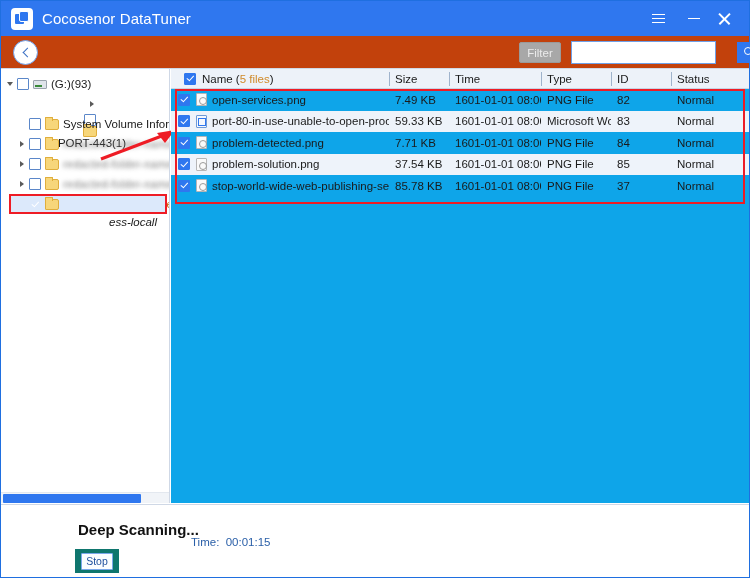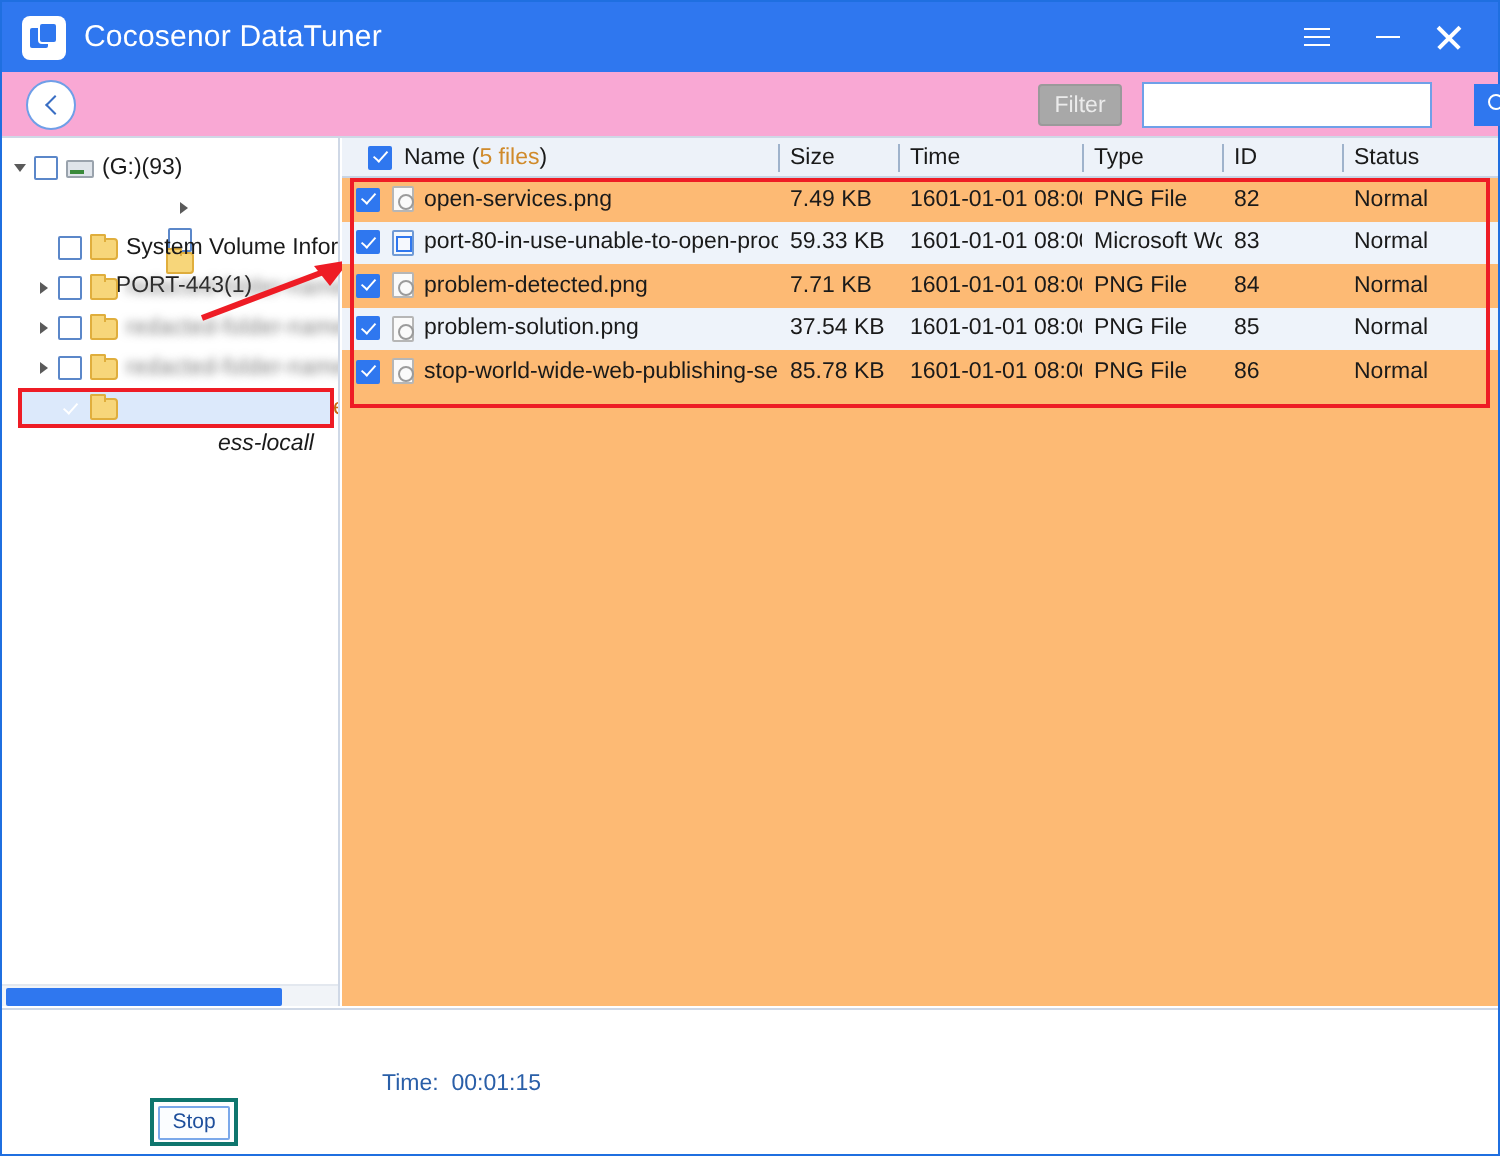--- a/index.html
+++ b/index.html
@@ -63,21 +63,21 @@
     position: absolute; left: 0; top: 6px;
     width: 15px; height: 1.5px; background: #ffffff;
   }
   .xsign i:first-child { transform: rotate(45deg); }
   .xsign i:last-child  { transform: rotate(-45deg); }
 
   
   .toolbar {
     position: absolute; left: 0; top: 35px;
     width: 748px; height: 33px;
-    background: #f9a8d4;
+    background: #c2410c;
     border-bottom: 1px solid #cfd8e6;
   }
   .back-btn {
     position: absolute; left: 12px; top: 4px;
     width: 25px; height: 25px; border-radius: 50%;
     border: 1.4px solid #6f9fe8;
     display: flex; align-items: center; justify-content: center;
     cursor: pointer; background: #ffffff;
   }
   .back-btn .chev {
@@ -201,21 +201,21 @@
     border-top: 1px solid #e3e8ef;
   }
   .hscroll .thumb {
     position: absolute; left: 2px; top: 1px;
     width: 138px; height: 9px; background: #2f77ef; border-radius: 1px;
   }
 
   
   .filelist {
     position: absolute; left: 170px; top: 68px;
-    width: 578px; height: 434px; background: #fdba74;
+    width: 578px; height: 434px; background: #0ea5e9;
   }
   .lheader {
     display: flex; align-items: center; height: 20px;
     background: #edf2f9; border-bottom: 1px solid #c8d4e4;
     font-size: 11.5px; color: #1a1a1a; position: relative;
   }
   .lheader .hcell {
     height: 20px; display: flex; align-items: center;
     padding-left: 6px; position: relative; flex: 0 0 auto;
   }
@@ -308,21 +308,21 @@
   .time-lbl {
     position: absolute; left: 190px; top: 31px;
     font-size: 11.5px; color: #2a5fa8;
   }
   .sectors-lbl {
     position: absolute; left: 274px; top: 20px;
     font-size: 11.5px; color: #2a5fa8;
   }
   .stop-wrap {
     position: absolute; left: 74px; top: 44px;
-    width: 44px; height: 24px; border: 2px solid #0f766e;
+    width: 44px; height: 24px; border: 6px solid #0f766e;
     display: flex; align-items: center; justify-content: center;
   }
   .stop-btn {
     width: 36px; height: 17px; border: 1px solid #7aa8ea;
     background: #fbfdff; color: #1e4f9c; font-size: 10.5px;
     display: flex; align-items: center; justify-content: center;
     cursor: pointer; border-radius: 1px;
     font-family: "Liberation Sans", sans-serif;
   }
 </style>
@@ -505,28 +505,29 @@
         </div>
         <div class="row">
           <div class="cell col-name">
             <span class="row-cb"></span>
             <span class="fico"></span>
             <span class="fname">stop-world-wide-web-publishing-service.PNG</span>
           </div>
           <div class="cell col-size">85.78 KB</div>
           <div class="cell col-time">1601-01-01 08:00:00</div>
           <div class="cell col-type">PNG File</div>
-          <div class="cell col-id">86</div>
+          <div class="cell col-id">37</div>
           <div class="cell col-status">Normal</div>
         </div>
       </div>
     <div class="redbox"></div>
   </div>
 
   <div class="statusbar">
+    <div class="scan-title">Deep Scanning...</div>
     <div class="time-lbl">
       <span>Time:</span>&nbsp;&nbsp;<span>00:01:15</span>
     </div>
     <div class="stop-wrap">
       <div class="stop-btn">Stop</div>
     </div>
 
   </div>
 </div>
 

